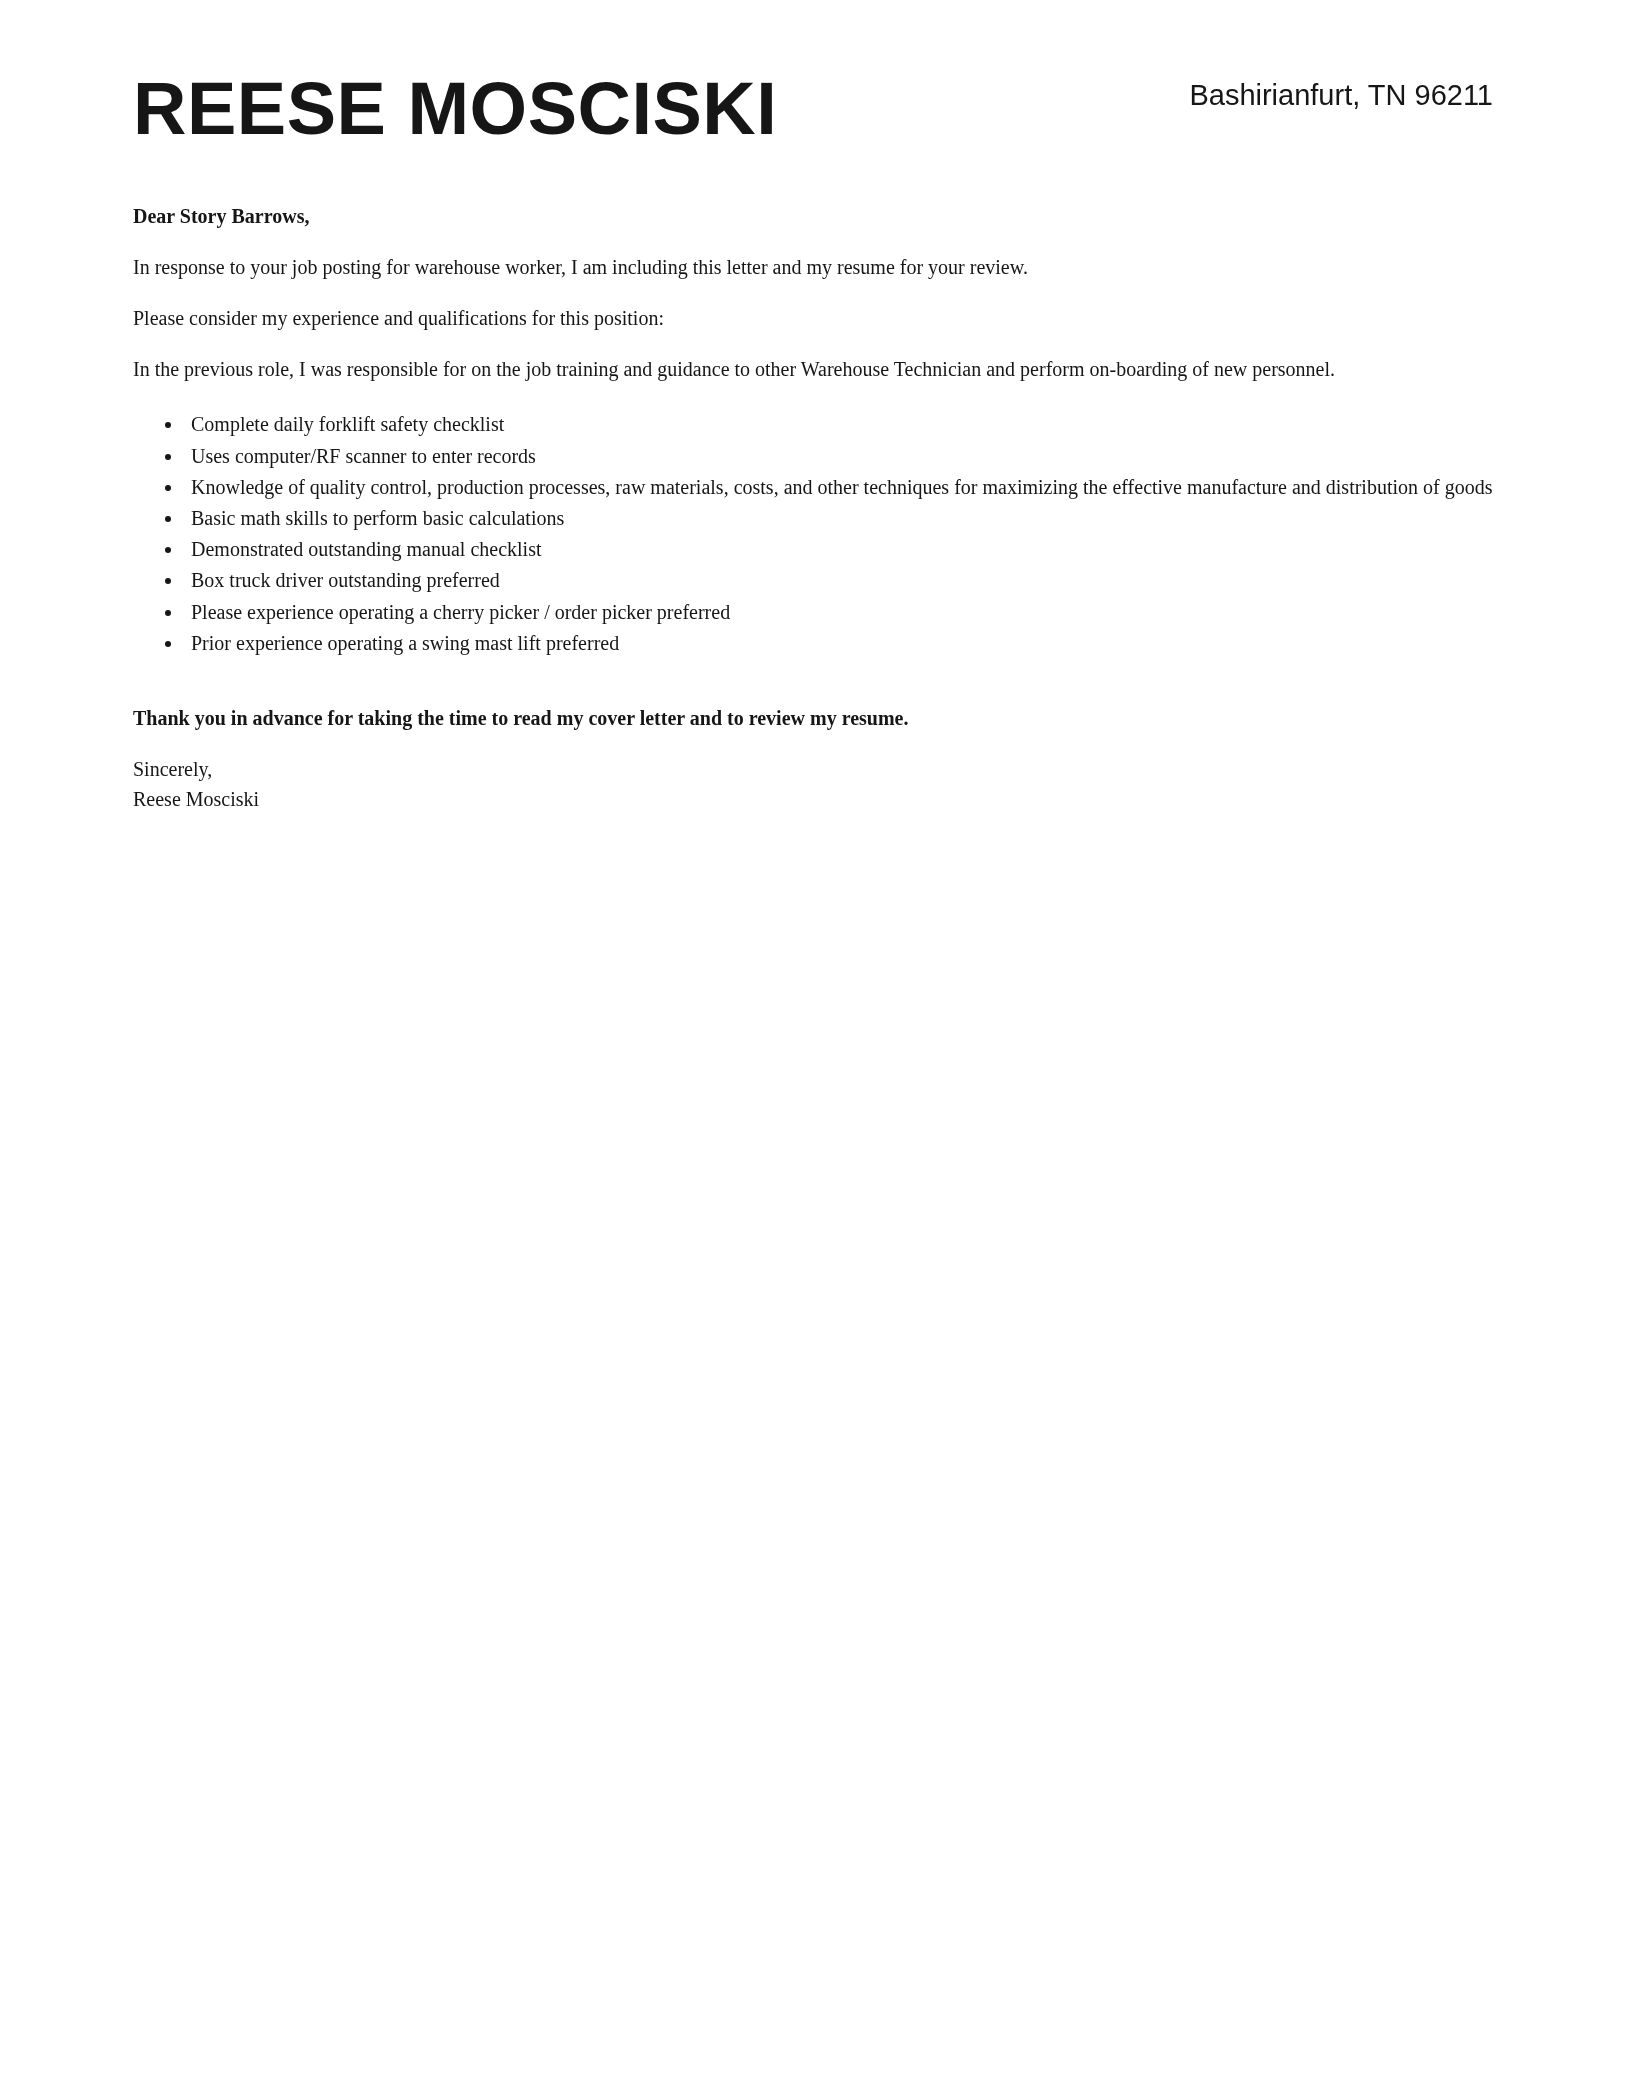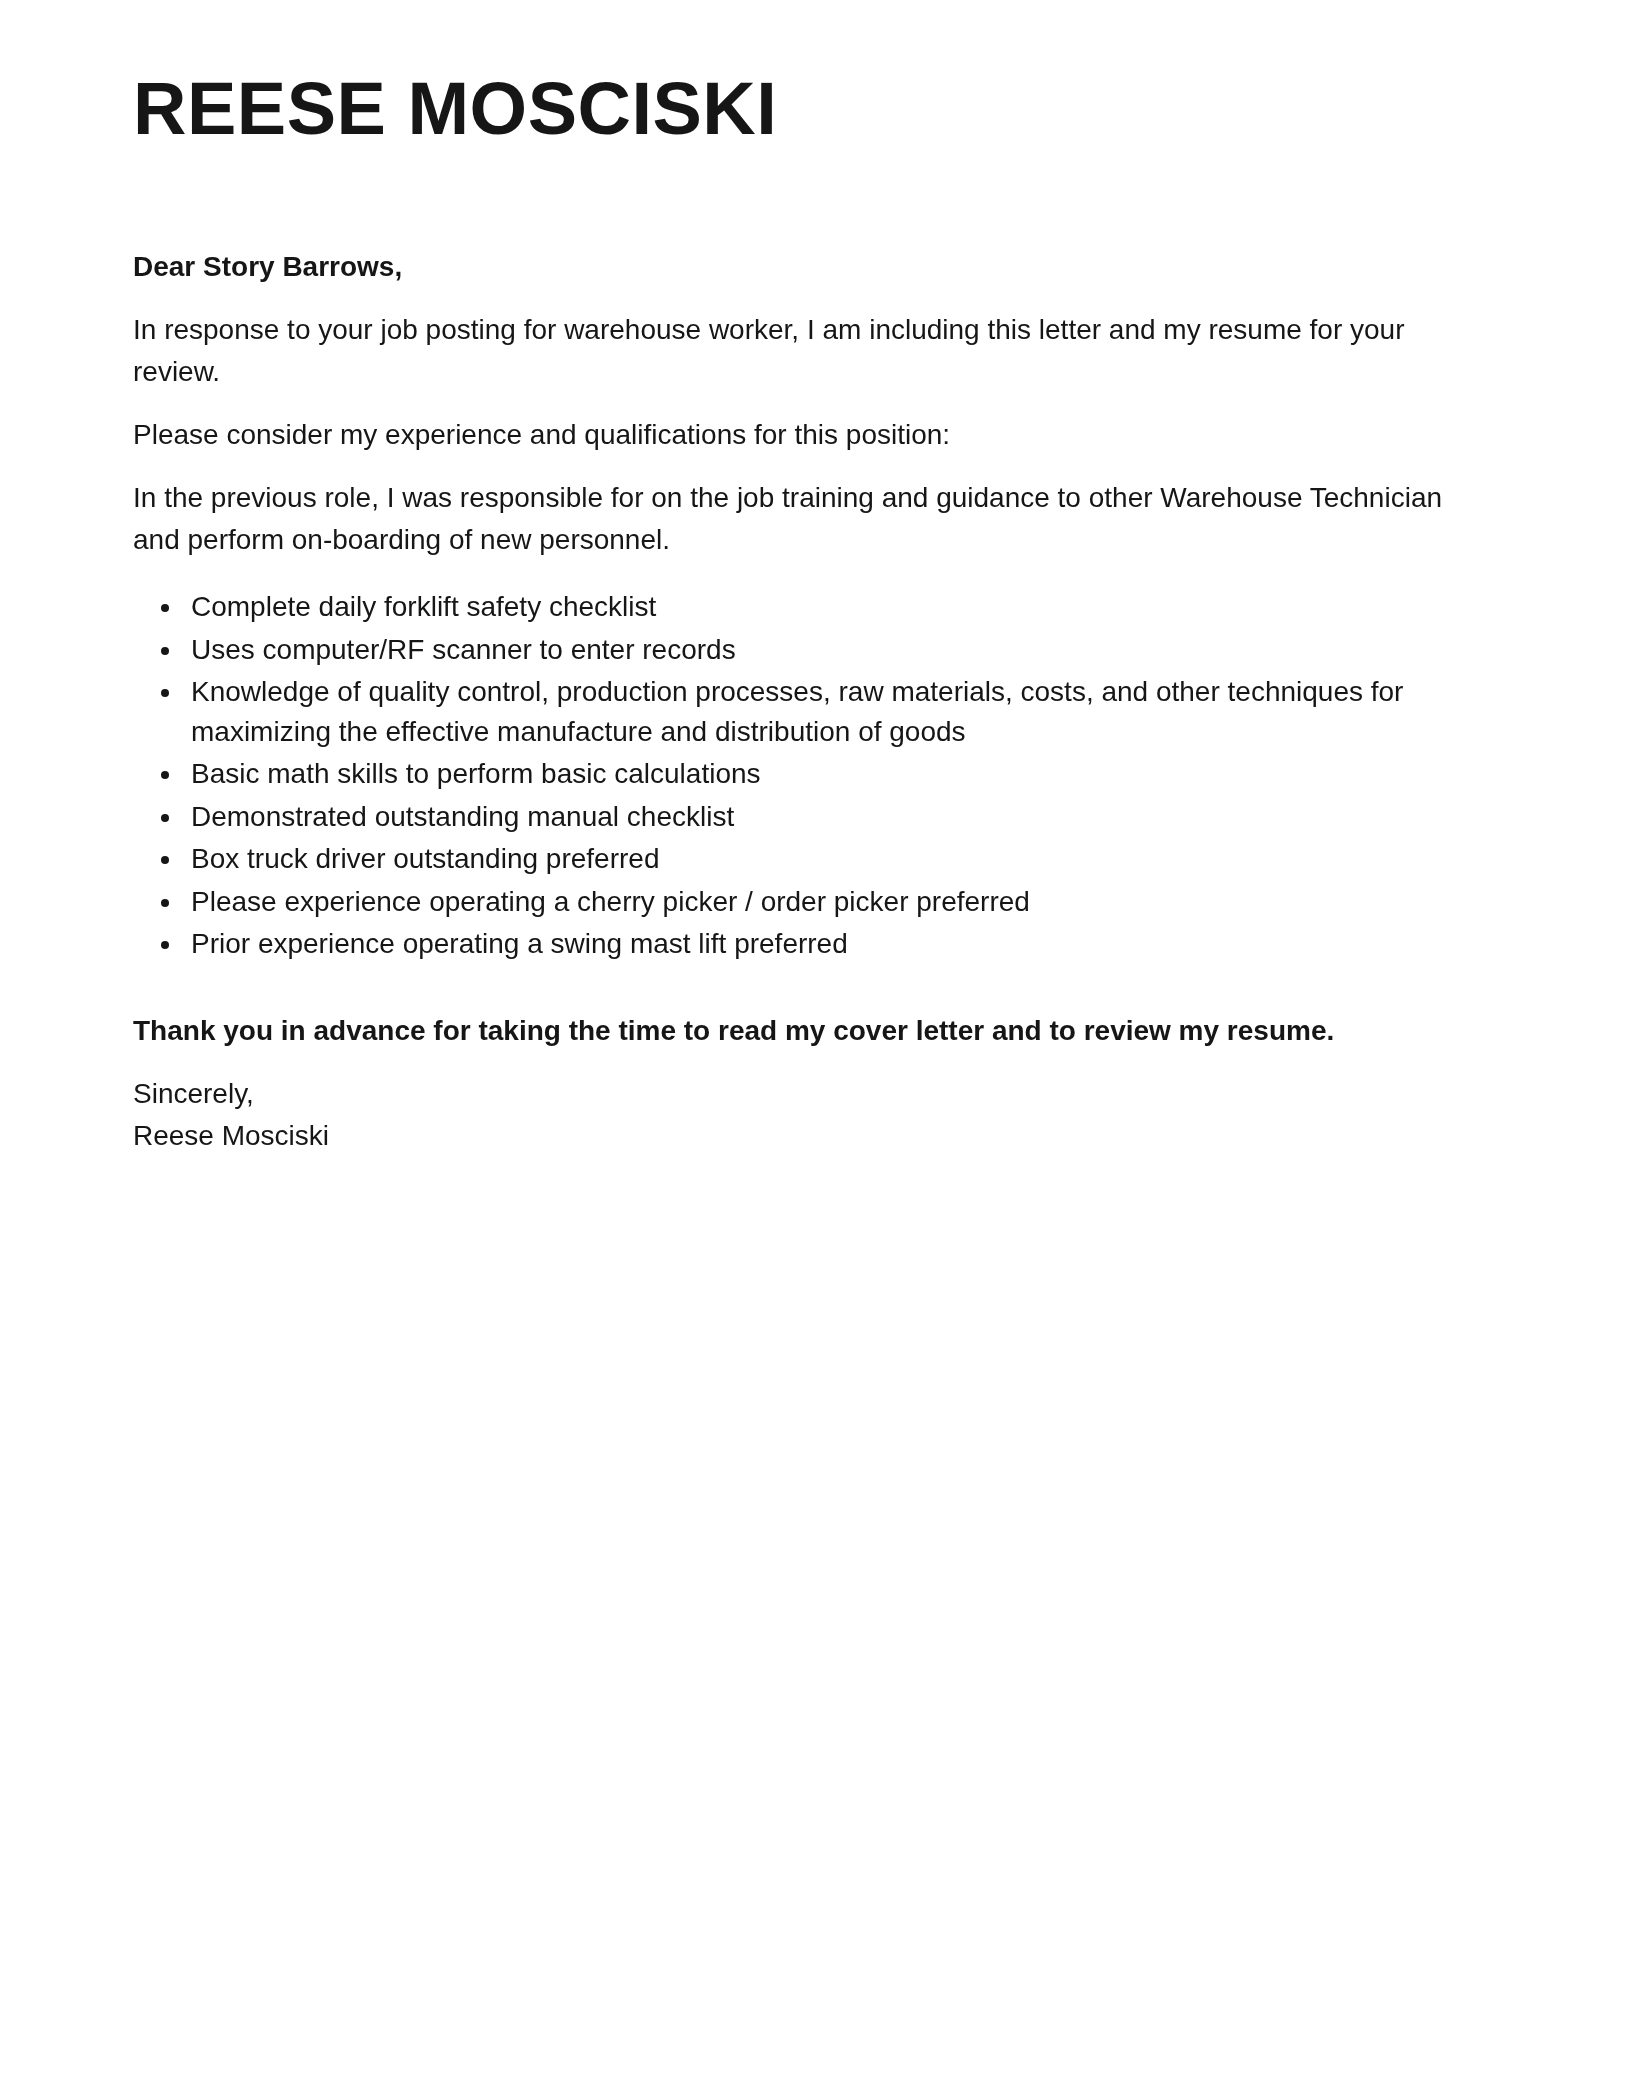--- a/index.html
+++ b/index.html
@@ -35,24 +35,25 @@
     white-space: nowrap;
   }
   .sender-address {
     font-size: 29px;
     font-weight: 400;
     line-height: 1.62;
     text-align: left;
     padding-top: 2px;
   }
   .letter-body {
-    margin-top: 98px;
-    font-size: 28px;
+    margin-top: 53px;
+    font-size: 20px;
     line-height: 1.5;
     max-width: 1360px;
+    font-family: Liberation Serif, serif;
   }
   .letter-body p {
     margin: 21px 0;
   }
   .salutation {
     font-weight: 600;
   }
   ul.qualifications {
     margin: 26px 0 46px 0;
     padding-left: 51px;
@@ -70,20 +71,21 @@
   }
 </style>
 </head>
 <body style="color: rgb(22, 22, 22); background: rgb(255, 255, 255);">
 
 <div class="page">
 
   <header class="letter-header">
     <h1 class="sender-name">REESE MOSCISKI</h1>
     <div class="sender-address">
+      <div>Bashirianfurt, TN 96211</div>
     </div>
   </header>
 
   <main class="letter-body">
 
     <p class="salutation">Dear Story Barrows,</p>
 
     <p>In response to your job posting for warehouse worker, I am including this letter and my resume for your review.</p>
 
     <p>Please consider my experience and qualifications for this position:</p>

